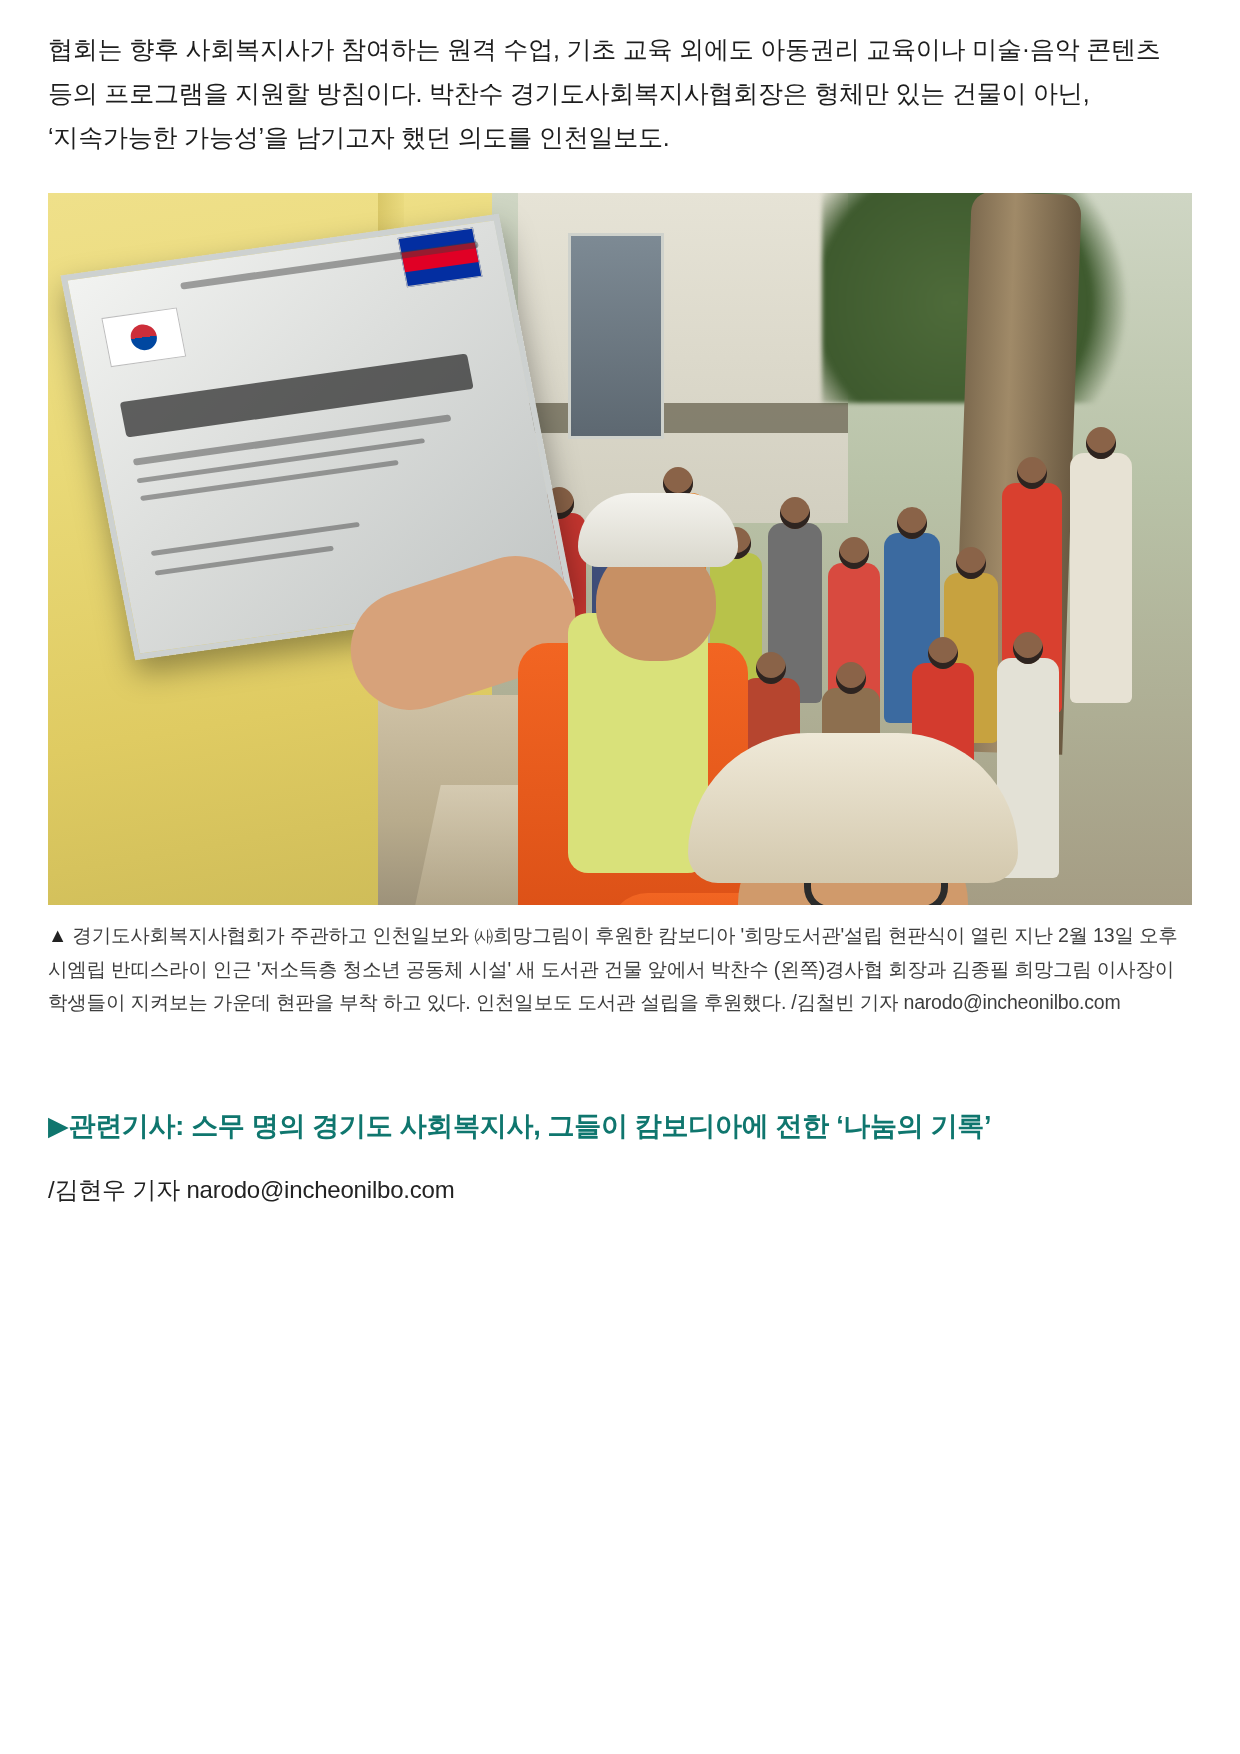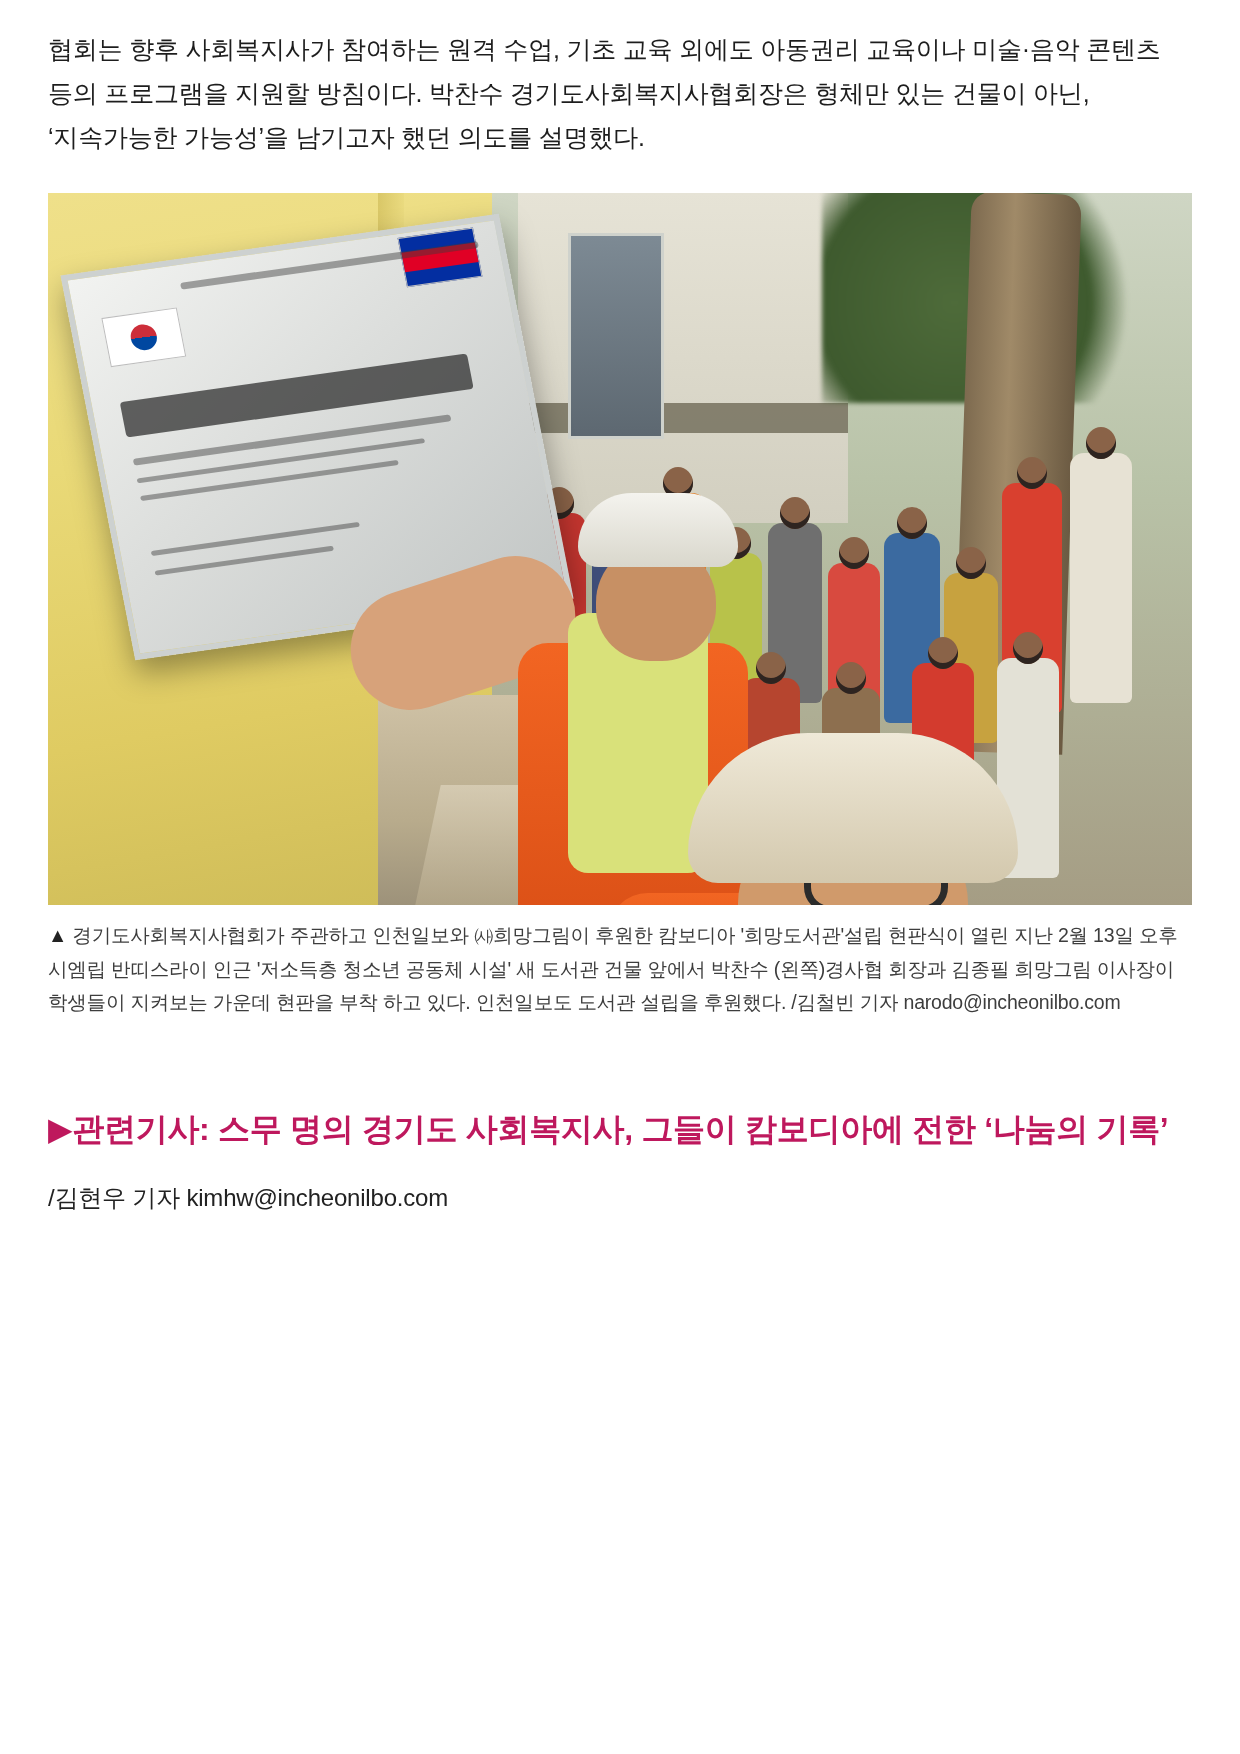--- a/index.html
+++ b/index.html
@@ -181,39 +181,39 @@
     font-size: 19.5px;
     line-height: 1.72;
     color: #3d3d3d;
     letter-spacing: -0.2px;
     margin: 14px 0 0 0;
     word-break: keep-all;
   }
   .figcap .tri { color: #222; }
   .spacer-after-fig { height: 44px; }
   .related {
-    font-size: 32px;
+    font-size: 27px;
     font-weight: bold;
-    color: #be185d;
+    color: #0f766e;
     margin: 36px 0 30px 0;
     letter-spacing: -0.3px;
   }
   .byline {
     font-size: 24px;
     color: #222;
     margin: 0;
     letter-spacing: -0.2px;
   }
 </style>
 </head>
 <body>
 
 <div class="page">
 
-  <p class="para lead">협회는 향후 사회복지사가 참여하는 원격 수업, 기초 교육 외에도 아동권리 교육이나 미술·음악 콘텐츠 등의 프로그램을 지원할 방침이다. 박찬수 경기도사회복지사협회장은 형체만 있는 건물이 아닌, ‘지속가능한 가능성’을 남기고자 했던 의도를 설명했다.</p>
+  <p class="para lead">협회는 향후 사회복지사가 참여하는 원격 수업, 기초 교육 외에도 아동권리 교육이나 미술·음악 콘텐츠 등의 프로그램을 지원할 방침이다. 박찬수 경기도사회복지사협회장은 형체만 있는 건물이 아닌, ‘지속가능한 가능성’을 남기고자 했던 의도를 인천일보도.</p>
 
   <figure class="figure">
     <div class="photo" aria-label="plaque unveiling photo">
       <div class="ph-wall-left"></div>
       <div class="ph-wall-trim"></div>
       <div class="ph-right-bg"></div>
       <div class="ph-building"></div>
       <div class="ph-building-roof"></div>
       <div class="ph-door"></div>
       <div class="ph-floor"></div>
@@ -298,15 +298,15 @@
       <span class="tri">▲</span>
       <span>경기도사회복지사협회가 주관하고 인천일보와 ㈔희망그림이 후원한 캄보디아 '희망도서관'설립 현판식이 열린 지난 2월 13일 오후 시엠립 반띠스라이 인근 '저소득층 청소년 공동체 시설' 새 도서관 건물 앞에서 박찬수 (왼쪽)경사협 회장과 김종필 희망그림 이사장이 학생들이 지켜보는 가운데 현판을 부착 하고 있다. 인천일보도 도서관 설립을 후원했다. /김철빈 기자 narodo@incheonilbo.com</span>
     </figcaption>
   </figure>
 
   <div class="spacer-after-fig"></div>
 
 
   <p class="related">▶관련기사: 스무 명의 경기도 사회복지사, 그들이 캄보디아에 전한 ‘나눔의 기록’</p>
 
-  <p class="byline">/김현우 기자 kimhw@incheonilbo.com</p>
+  <p class="byline">/김현우 기자 narodo@incheonilbo.com</p>
 
 </div>
 
 </body></html>

